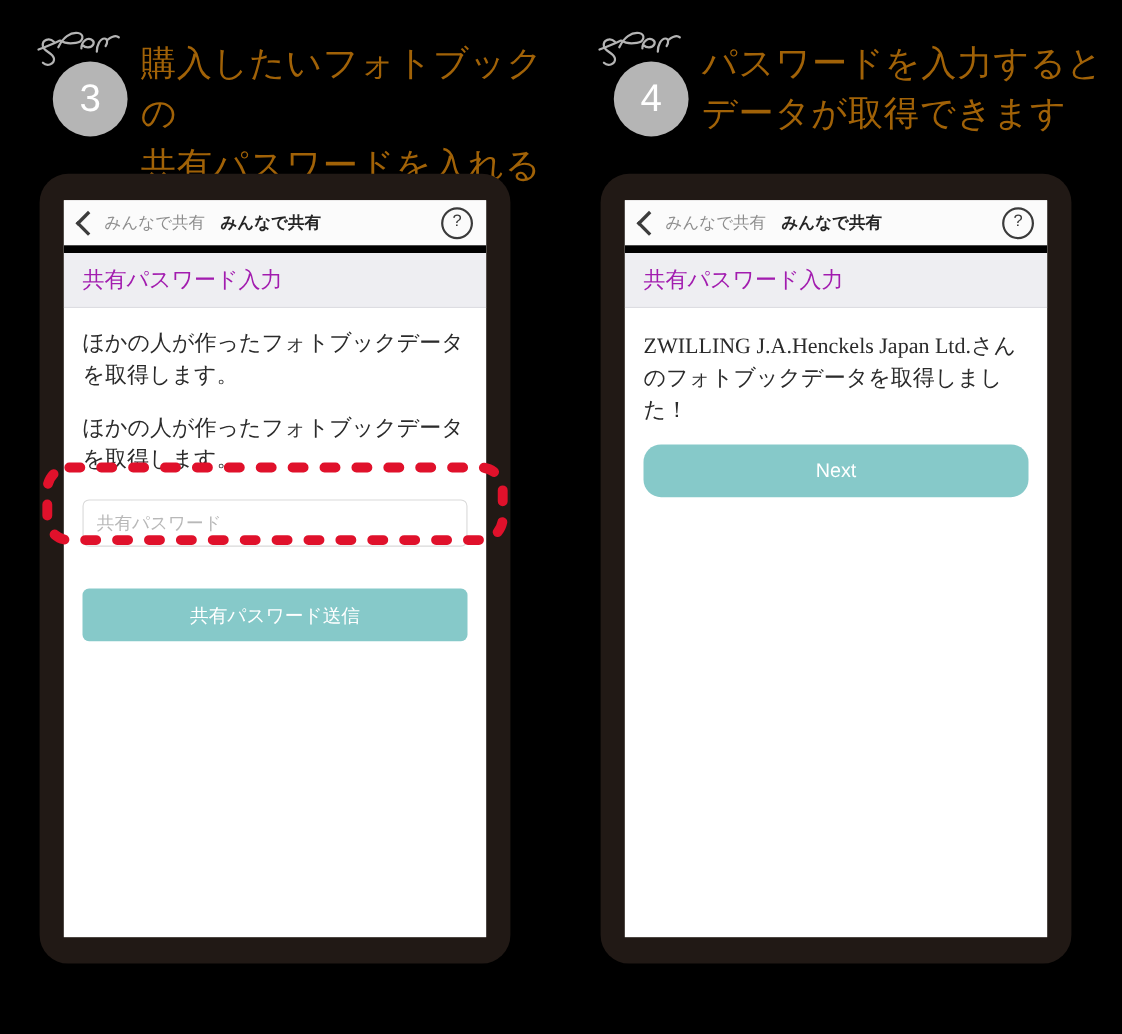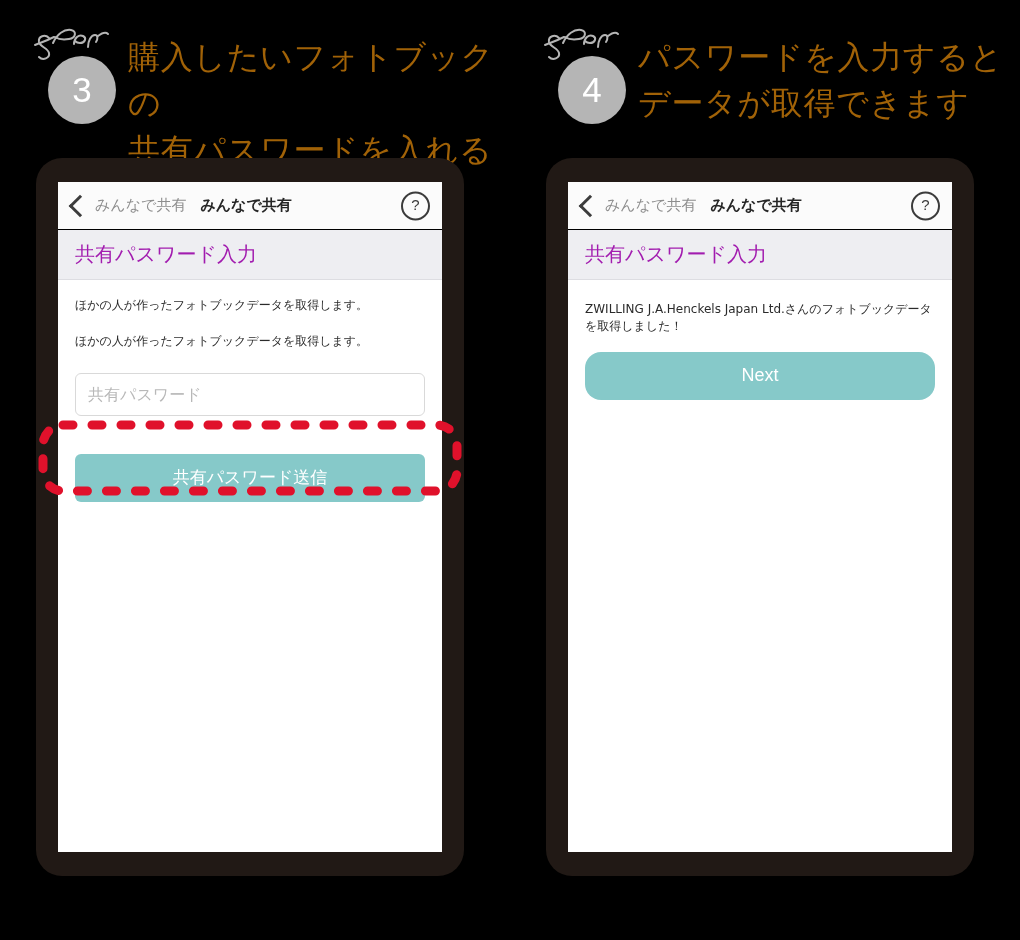--- a/index.html
+++ b/index.html
@@ -83,21 +83,21 @@
     height: 100%;
     background: #ffffff;
     overflow: hidden;
   }
 
   
   .navbar {
     position: relative;
     height: 48px;
     background: #fbfbfb;
-    border-bottom: 1px solid #000000;
+    border-bottom: 7px solid #000000;
     display: flex;
     align-items: center;
     padding: 0 12px;
     box-sizing: border-box;
   }
   .nav-back {
     display: flex;
     align-items: center;
     flex: 0 0 auto;
   }
@@ -151,29 +151,30 @@
     color: #a21caf;
     font-weight: 500;
     font-family: "DejaVu Sans", "Liberation Sans", sans-serif;
   }
 
   
   .screen-body {
     padding: 17px 17px 0 17px;
   }
   .body-text {
-    font-size: 12px;
+    font-size: 20px;
     line-height: 1.45;
     color: #2b2b2b;
     margin: 0 0 19px 0;
     font-family: "DejaVu Sans", "Liberation Sans", sans-serif;
   }
   .body-text.last { margin-bottom: 22px; }
   .body-text.result {
     margin: 4px 0 16px 0;
+    font-family: Liberation Serif, serif;
   }
 
   .text-input {
     display: block;
     width: 100%;
     box-sizing: border-box;
     height: 43px;
     border: 1px solid #d9d9d9;
     border-radius: 6px;
     background: #ffffff;

